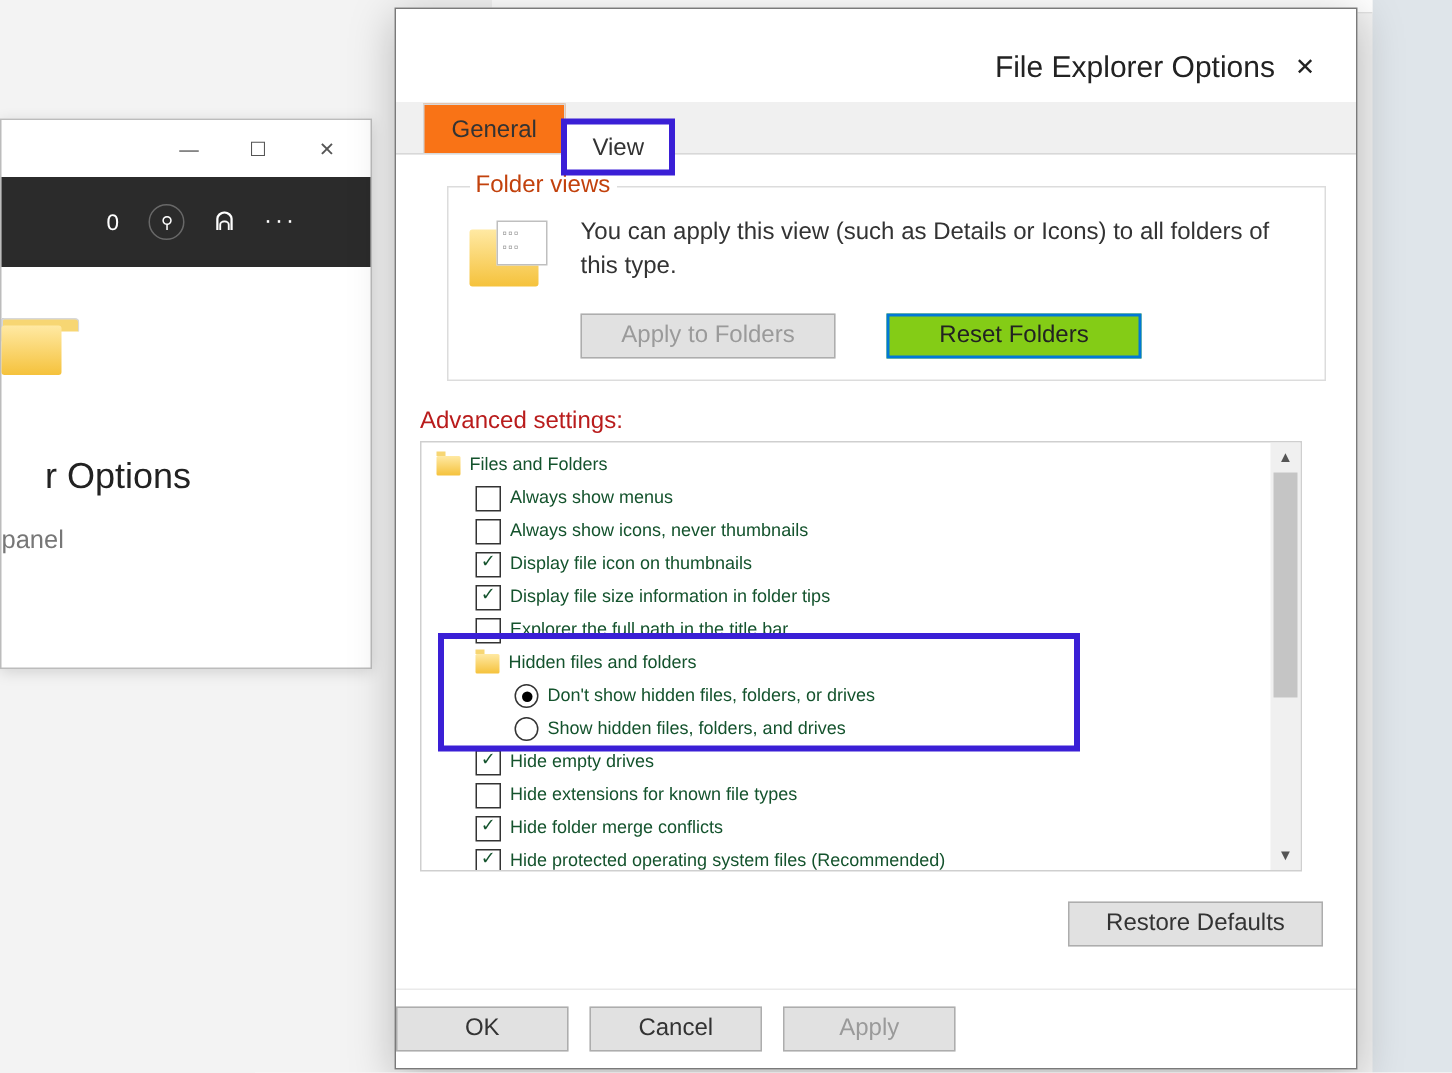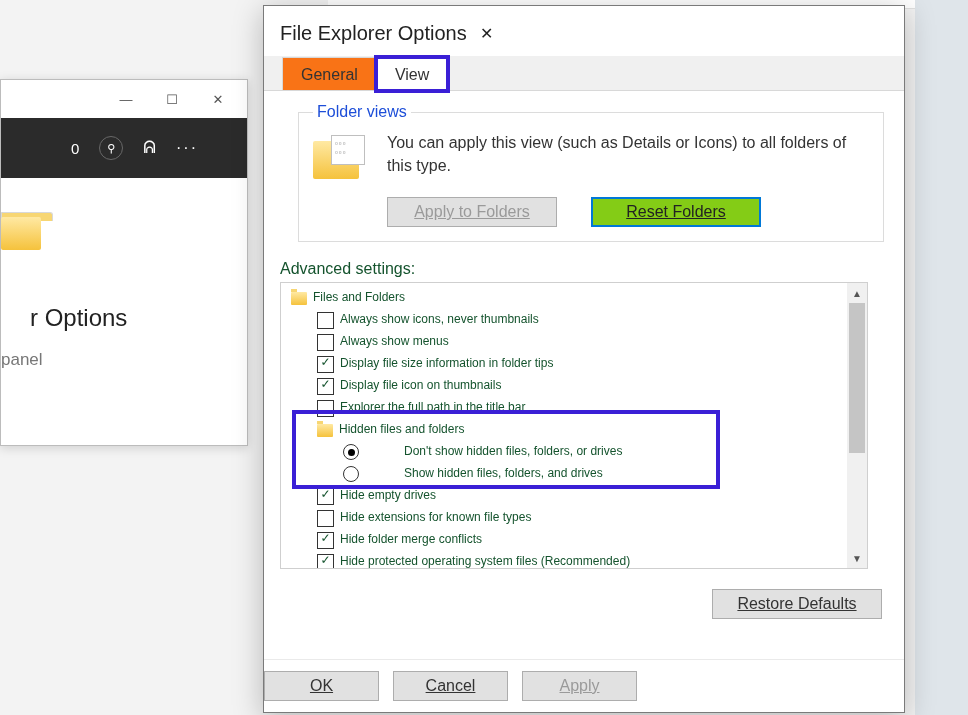--- a/index.html
+++ b/index.html
@@ -122,22 +122,22 @@
     background: #fff;
     border: 1px solid #7a7a7a;
     box-shadow: 0 6px 28px rgba(0,0,0,0.25);
     display: flex;
     flex-direction: column;
   }
   .dlg-titlebar {
     height: 46px;
     display: flex;
     align-items: center;
-    justify-content: flex-start;
-    padding: 4px 14px 0 16px;
+    justify-content: flex-end;
+    padding: 16px 14px 0 16px;
   }
   .dlg-title {
     font-size: 20px;
     color: #222;
   }
   .dlg-close {
     width: 40px; height: 30px;
     display: flex; align-items: center; justify-content: center;
     font-size: 16px;
     color: #222;
@@ -163,21 +163,21 @@
     background: #f97316;
     margin-right: -1px;
     cursor: pointer;
     display: flex;
     align-items: center;
   }
   .tab.active {
     background: #fff;
     border-bottom: 1px solid #fff;
     position: relative;
-    top: 1px;
+    top: 13px;
   }
   .tab.highlight {
     outline: 4px solid #3a1fd6;
     outline-offset: -2px;
     position: relative;
     z-index: 5;
   }
 
   .dlg-body {
     flex: 1;
@@ -185,21 +185,21 @@
     overflow: hidden;
   }
 
   fieldset.fv {
     border: 1px solid #dcdcdc;
     padding: 10px 14px 14px 14px;
     margin: 0 0 18px 0;
   }
   fieldset.fv legend {
     font-size: 16px;
-    color: #1d4ed8;
+    color: #c2410c;
     padding: 0 4px;
   }
   .fv-row { display: flex; gap: 18px; align-items: flex-start; }
   .fv-icon {
     width: 56px; height: 50px;
     position: relative;
     margin-top: 4px;
   }
   .fv-icon .back {
     position: absolute; left: 0; top: 6px;
@@ -228,32 +228,31 @@
     margin-left: 74px;
   }
   .btn {
     height: 30px;
     min-width: 170px;
     font-size: 16px;
     border: 1px solid #adadad;
     background: #e1e1e1;
     color: #333;
     cursor: pointer;
-    text-decoration: underline;
   }
   .btn.disabled { color: #9a9a9a; cursor: default; }
   .btn.outlined {
     background: #84cc16;
     border: 2px solid #0078d7;
     color: #222;
   }
 
   .adv-label {
     font-size: 16px;
-    color: #14532d;
+    color: #b91c1c;
     margin: 0 0 4px -18px;
   }
 
   .adv-box {
     border: 1px solid #cfcfcf;
     margin-left: -18px;
     width: 586px;
     height: 285px;
     position: relative;
     overflow: hidden;
@@ -283,21 +282,21 @@
   .tree {
     padding: 4px 0 0 4px;
     font-size: 12px;
     line-height: 21.5px;
     color: #14532d;
     width: 560px;
   }
   .tree-row { display: flex; align-items: center; height: 22px; white-space: nowrap; }
   .ind1 { padding-left: 6px; }
   .ind2 { padding-left: 32px; }
-  .ind3 { padding-left: 58px; gap: 39px; }
+  .ind3 { padding-left: 58px; }
   .folder-s {
     width: 16px; height: 13px;
     background: linear-gradient(to bottom, #ffe9a3, #f5c23c);
     border-radius: 1px;
     margin-right: 6px;
     display: inline-block;
     position: relative;
   }
   .folder-s::before {
     content: "";
@@ -418,33 +417,33 @@
     <div class="adv-label">Advanced settings:</div>
 
     <div class="adv-box">
       <div class="tree">
         <div class="tree-row ind1">
             <span class="folder-s"></span>
             <span>Files and Folders</span>
           </div>
         <div class="tree-row ind2">
             <span class="cb"></span>
+            <span>Always show menus</span>
+          </div>
+        <div class="tree-row ind2">
+            <span class="cb"></span>
             <span>Always show icons, never thumbnails</span>
           </div>
         <div class="tree-row ind2">
-            <span class="cb"></span>
-            <span>Always show menus</span>
+            <span class="cb checked"></span>
+            <span>Display file icon on thumbnails</span>
           </div>
         <div class="tree-row ind2">
             <span class="cb checked"></span>
             <span>Display file size information in folder tips</span>
-          </div>
-        <div class="tree-row ind2">
-            <span class="cb checked"></span>
-            <span>Display file icon on thumbnails</span>
           </div>
         <div class="tree-row ind2">
             <span class="cb"></span>
             <span>Explorer the full path in the title bar</span>
           </div>
         <div class="tree-row ind2">
             <span class="folder-s"></span>
             <span>Hidden files and folders</span>
           </div>
         <div class="tree-row ind3">

